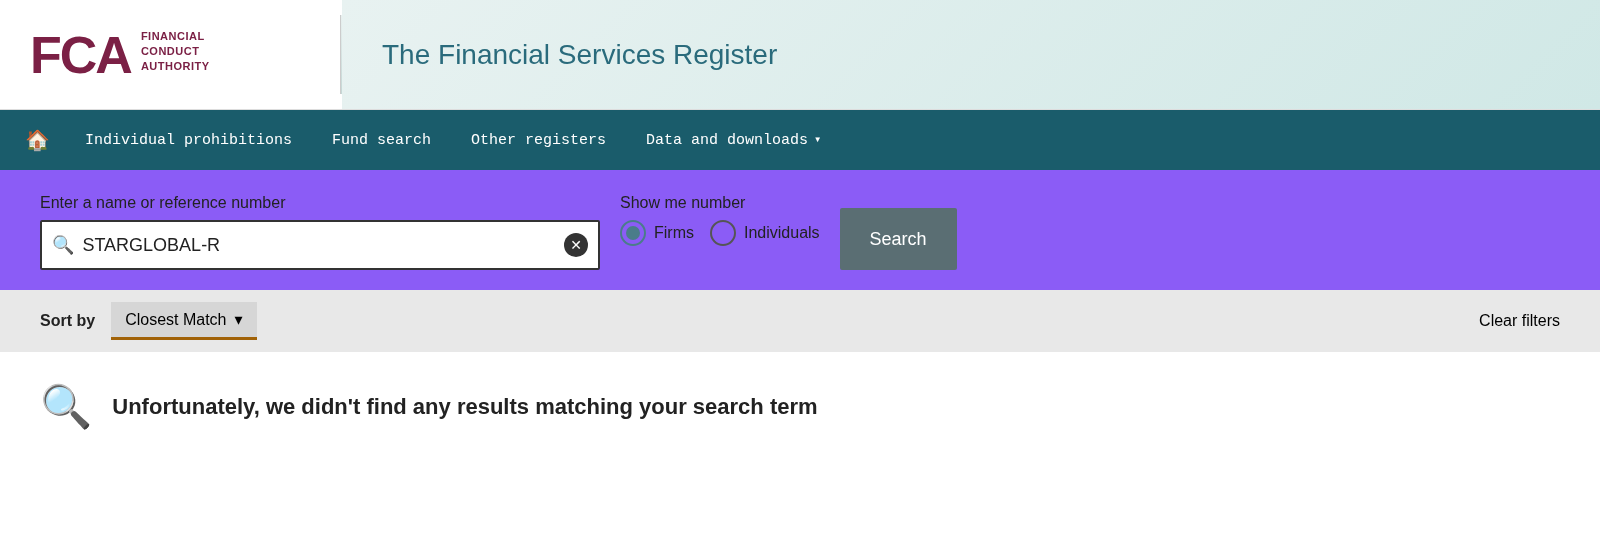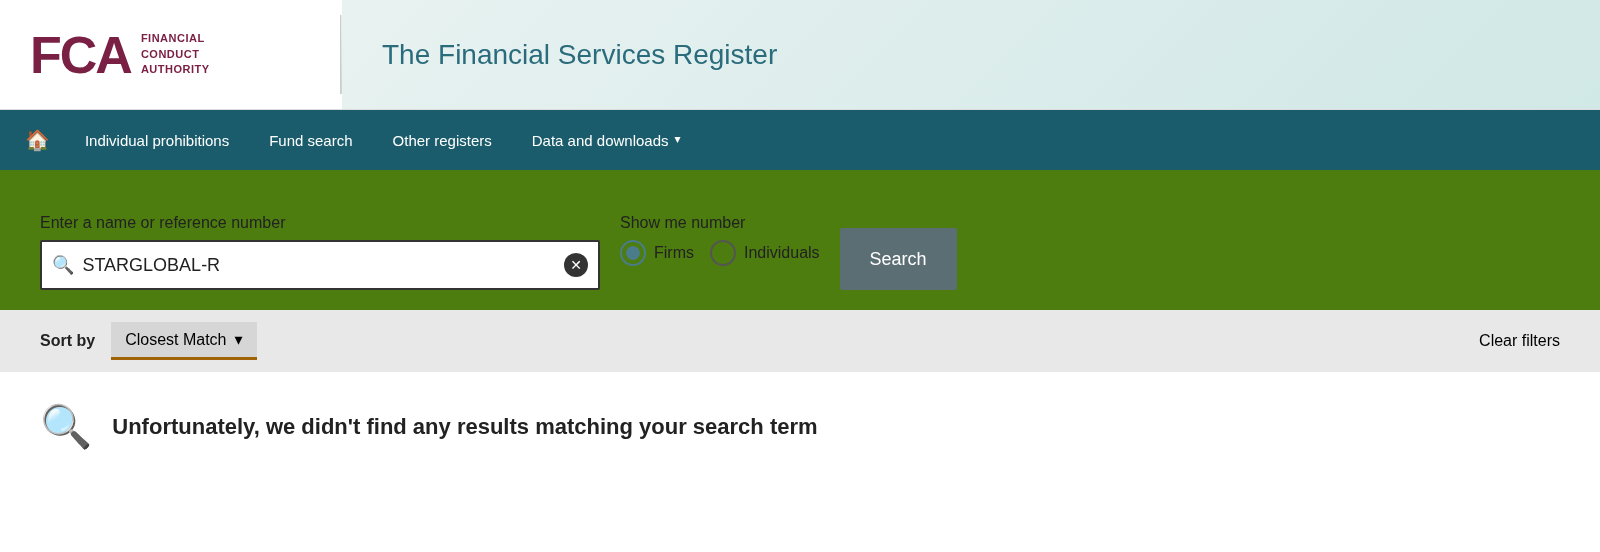--- a/index.html
+++ b/index.html
@@ -15,21 +15,20 @@
     }
     .logo-section {
       display: flex;
       align-items: center;
       padding: 20px 30px;
       background: #fff;
       min-width: 340px;
     }
     .fca-logo {
       display: flex;
-      align-items: center;
       gap: 10px;
     }
     .fca-letters {
       font-size: 52px;
       font-weight: bold;
       color: #7b2045;
       line-height: 1;
       letter-spacing: -2px;
     }
     .fca-full-name {
@@ -79,29 +78,30 @@
     }
     .nav-item {
       color: #fff;
       font-size: 15px;
       padding: 18px 20px;
       cursor: pointer;
       white-space: nowrap;
       display: flex;
       align-items: flex-start;
       gap: 6px;
+      font-family: Liberation Mono, monospace;
     }
     .nav-chevron {
       font-size: 12px;
     }
 
     
     .search-section {
-      padding: 44px 40px 20px 40px;
-      background: #4d7c0f;
+      padding: 24px 40px 20px 40px;
+      background: #8b5cf6;
     }
     .search-fields {
       display: flex;
       align-items: flex-end;
       gap: 20px;
     }
     .search-group {
       display: flex;
       flex-direction: column;
       gap: 8px;

